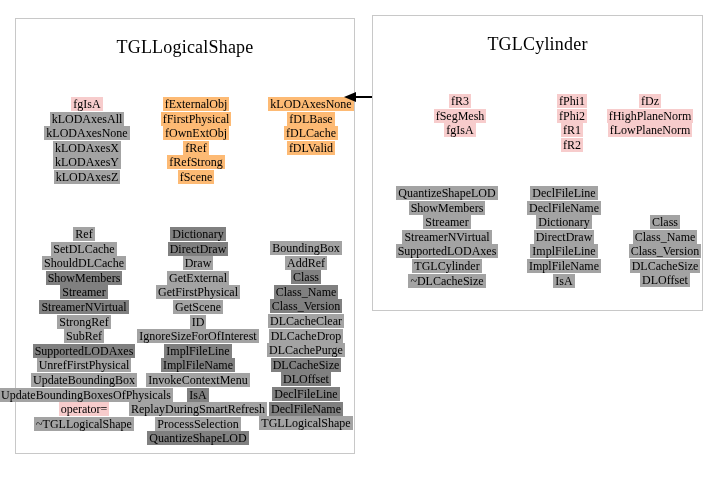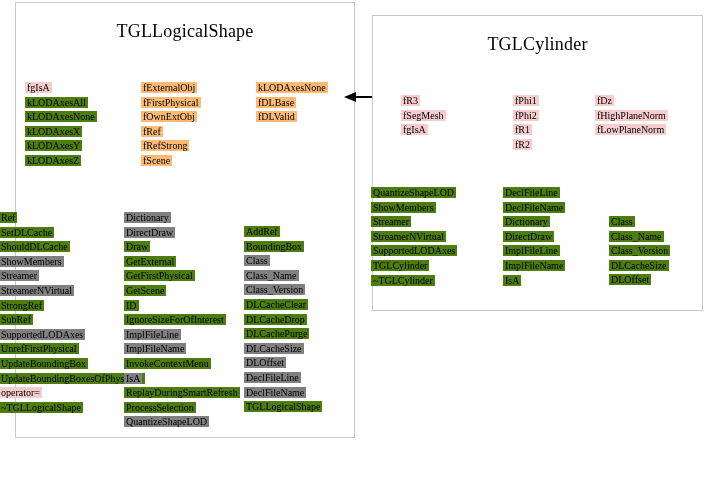--- a/index.html
+++ b/index.html
@@ -18,21 +18,21 @@
 
   .class-box {
     position: absolute;
     border: 1px solid #c8c8c8;
     background: #ffffff;
     box-sizing: border-box;
   }
 
   #box-logicalshape {
     left: 15px;
-    top: 2px;
+    top: 18px;
     width: 340px;
     height: 436px;
   }
 
   #box-cylinder {
     left: 372px;
     top: 15px;
     width: 331px;
     height: 296px;
   }
@@ -45,36 +45,36 @@
     font-size: 18px;
     line-height: 20px;
     letter-spacing: 0.2px;
   }
   #box-logicalshape .class-title { top: 18px; }
   #box-cylinder .class-title { top: 18px; }
 
   
   .member-col {
     position: absolute;
-    text-align: left;
-    font-size: 10px;
+    text-align: center;
+    font-size: 12px;
     line-height: 14.6px;
     white-space: nowrap;
   }
   .member-col .row {
     display: block;
     height: 14.6px;
   }
   .member-col .row span.hl {
     padding: 0 2px;
   }
 
   
   .hl-pink   { background: #f7cccc; }
-  .hl-green  { background: #4d7c0f; margin-top: 30px; }
+  .hl-green  { background: #a3a3a3; margin-top: 30px; }
   .hl-yellow { background: #fdba74; }
   .hl-gray   { background: #808080; }
 
   
   #inherit-arrow {
     position: absolute;
     left: 344px;
     top: 92px;
     width: 30px;
     height: 10px;
@@ -116,20 +116,21 @@
       <span class="row"><span class="hl hl-yellow">fExternalObj</span></span>
       <span class="row"><span class="hl hl-yellow">fFirstPhysical</span></span>
       <span class="row"><span class="hl hl-yellow">fOwnExtObj</span></span>
       <span class="row"><span class="hl hl-yellow">fRef</span></span>
       <span class="row"><span class="hl hl-yellow">fRefStrong</span></span>
       <span class="row"><span class="hl hl-yellow">fScene</span></span>
     </div>
   <div class="member-col" id="ls-data3" style="left:240px;top:78px;  width:110px;">
       <span class="row"><span class="hl hl-yellow">kLODAxesNone</span></span>
       <span class="row"><span class="hl hl-yellow">fDLBase</span></span>
+      <span class="row"><span class="hl hl-yellow">fDLCache</span></span>
       <span class="row"><span class="hl hl-yellow">fDLValid</span></span>
     </div>
 
   <div class="member-col" id="ls-meth1" style="left:-17px;top:208px; width:170px;">
       <span class="row"><span class="hl hl-green">Ref</span></span>
       <span class="row"><span class="hl hl-green">SetDLCache</span></span>
       <span class="row"><span class="hl hl-green">ShouldDLCache</span></span>
       <span class="row"><span class="hl hl-gray">ShowMembers</span></span>
       <span class="row"><span class="hl hl-gray">Streamer</span></span>
       <span class="row"><span class="hl hl-gray">StreamerNVirtual</span></span>
@@ -153,22 +154,22 @@
       <span class="row"><span class="hl hl-green">IgnoreSizeForOfInterest</span></span>
       <span class="row"><span class="hl hl-gray">ImplFileLine</span></span>
       <span class="row"><span class="hl hl-gray">ImplFileName</span></span>
       <span class="row"><span class="hl hl-green">InvokeContextMenu</span></span>
       <span class="row"><span class="hl hl-gray">IsA</span></span>
       <span class="row"><span class="hl hl-green">ReplayDuringSmartRefresh</span></span>
       <span class="row"><span class="hl hl-green">ProcessSelection</span></span>
       <span class="row"><span class="hl hl-gray">QuantizeShapeLOD</span></span>
     </div>
   <div class="member-col" id="ls-meth3" style="left:228px;top:222px; width:124px;">
+      <span class="row"><span class="hl hl-green">BoundingBox</span></span>
       <span class="row"><span class="hl hl-green">AddRef</span></span>
-      <span class="row"><span class="hl hl-green">BoundingBox</span></span>
       <span class="row"><span class="hl hl-gray">Class</span></span>
       <span class="row"><span class="hl hl-gray">Class_Name</span></span>
       <span class="row"><span class="hl hl-gray">Class_Version</span></span>
       <span class="row"><span class="hl hl-green">DLCacheClear</span></span>
       <span class="row"><span class="hl hl-green">DLCacheDrop</span></span>
       <span class="row"><span class="hl hl-green">DLCachePurge</span></span>
       <span class="row"><span class="hl hl-gray">DLCacheSize</span></span>
       <span class="row"><span class="hl hl-gray">DLOffset</span></span>
       <span class="row"><span class="hl hl-gray">DeclFileLine</span></span>
       <span class="row"><span class="hl hl-gray">DeclFileName</span></span>
@@ -201,21 +202,21 @@
       <span class="row"><span class="hl hl-pink">fLowPlaneNorm</span></span>
     </div>
 
   <div class="member-col" id="cy-meth1" style="left:-2px; top:170px; width:152px;">
       <span class="row"><span class="hl hl-green">QuantizeShapeLOD</span></span>
       <span class="row"><span class="hl hl-green">ShowMembers</span></span>
       <span class="row"><span class="hl hl-green">Streamer</span></span>
       <span class="row"><span class="hl hl-green">StreamerNVirtual</span></span>
       <span class="row"><span class="hl hl-green">SupportedLODAxes</span></span>
       <span class="row"><span class="hl hl-green">TGLCylinder</span></span>
-      <span class="row"><span class="hl hl-green">~TGLCylinder</span></span>
+      <span class="row"><span class="hl hl-green">~DLCacheSize</span></span>
     </div>
   <div class="member-col" id="cy-meth2" style="left:130px;top:170px; width:122px;">
       <span class="row"><span class="hl hl-green">DeclFileLine</span></span>
       <span class="row"><span class="hl hl-green">DeclFileName</span></span>
       <span class="row"><span class="hl hl-green">Dictionary</span></span>
       <span class="row"><span class="hl hl-green">DirectDraw</span></span>
       <span class="row"><span class="hl hl-green">ImplFileLine</span></span>
       <span class="row"><span class="hl hl-green">ImplFileName</span></span>
       <span class="row"><span class="hl hl-green">IsA</span></span>
     </div>

